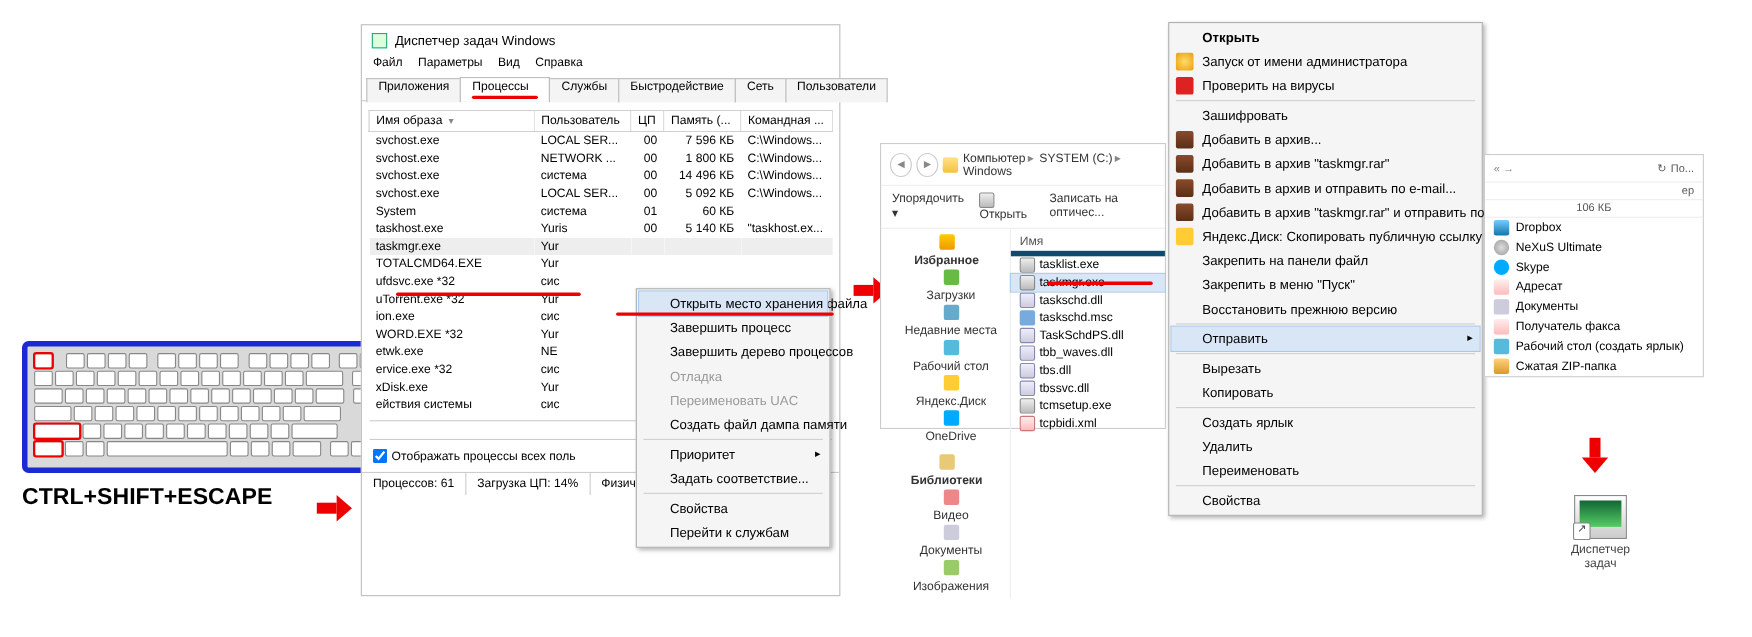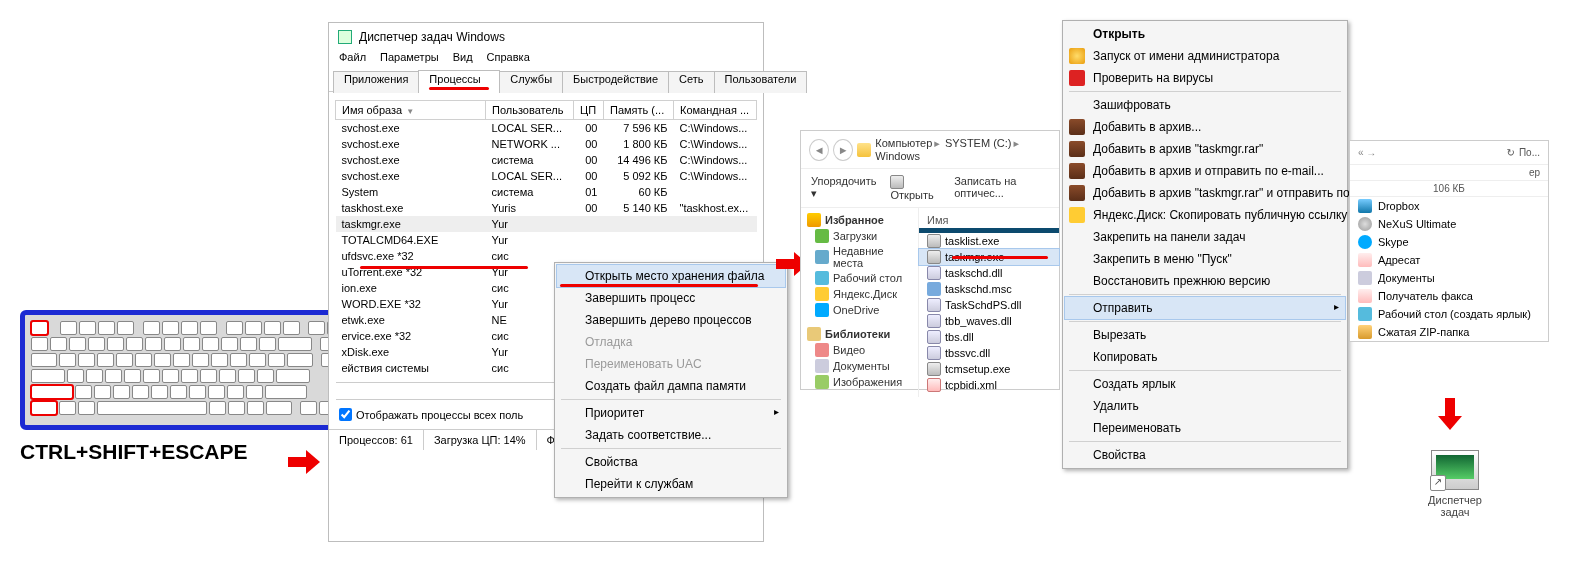--- a/index.html
+++ b/index.html
@@ -68,21 +68,21 @@
 
   
   .explorer { left: 800px; top: 130px; width: 260px; height: 260px; background: #fff; border: 1px solid #ccc; }
   .ex-nav { display: flex; align-items: center; gap: 4px; padding: 6px 8px; border-bottom: 1px solid #eee; }
   .nav-btn { width: 22px; height: 22px; border: 1px solid #ccc; border-radius: 50%; display: flex; align-items: center; justify-content: center; color: #888; }
   .crumb { font-size: 11px; color: #333; }
   .crumb .sep { color: #888; margin: 0 2px; }
   .ex-tool { display: flex; gap: 14px; padding: 6px 10px; border-bottom: 1px solid #eee; font-size: 11px; color: #333; }
   .ex-body { display: flex; }
   .ex-side { width: 118px; padding: 4px 4px; font-size: 11px; border-right: 1px solid #eee; }
-  .ex-side .it { display: flex; align-items: center; gap: 4px; padding: 1px 0 1px 10px; color: #333; }
+  .ex-side .it { display: flex; align-items: center; gap: 4px; padding: 1px 0 1px 10px; color: #333; flex-direction: column; }
   .ex-main { flex: 1; padding: 4px 0; font-size: 11px; }
   .ex-main .hdr { border-bottom: 5px solid #0c4a6e; padding: 2px 8px; color: #555; }
   .ex-main .file { display: flex; align-items: center; gap: 4px; padding: 1px 8px; }
   .ex-main .file.sel { background: #d8e6f6; outline: 1px solid #a8c8ec; }
 
   
   .ic { width: 14px; height: 14px; display: inline-block; border-radius: 2px; flex: 0 0 14px; }
   .ic-star { background: linear-gradient(#fc0,#e90); }
   .ic-dl   { background: #6b4; }
   .ic-rec  { background: #6ac; }
@@ -438,21 +438,21 @@
     <span>Отображать процессы всех поль</span>
   </label>
 
   <div class="status">
     <div>Процессов: 61</div>
     <div>Загрузка ЦП: 14%</div>
     <div>Физическая память: 64%</div>
   </div>
 </div>
 
-<div class="ctxmenu abs" style="left:554px; top:262px; width:234px;" id="tm-ctx">
+<div class="ctxmenu abs" style="left:578px; top:262px; width:177px;" id="tm-ctx">
     <div class="mi hl">Открыть место хранения файла</div>
     <div class="mi">Завершить процесс</div>
     <div class="mi">Завершить дерево процессов</div>
     <div class="mi dis">Отладка</div>
     <div class="mi dis">Переименовать UAC</div>
     <div class="mi">Создать файл дампа памяти</div>
     <hr>
     <div class="mi sub">Приоритет</div>
     <div class="mi">Задать соответствие...</div>
     <hr>
@@ -584,21 +584,21 @@
     <div class="mi"><b>Открыть</b></div>
     <div class="mi"><span class="ico ic ic-shield"></span>Запуск от имени администратора</div>
     <div class="mi"><span class="ico ic ic-k"></span>Проверить на вирусы</div>
     <hr>
     <div class="mi">Зашифровать</div>
     <div class="mi"><span class="ico ic ic-rar"></span>Добавить в архив...</div>
     <div class="mi"><span class="ico ic ic-rar"></span>Добавить в архив "taskmgr.rar"</div>
     <div class="mi"><span class="ico ic ic-rar"></span>Добавить в архив и отправить по e-mail...</div>
     <div class="mi"><span class="ico ic ic-rar"></span>Добавить в архив "taskmgr.rar" и отправить по e-mail</div>
     <div class="mi"><span class="ico ic ic-yd"></span>Яндекс.Диск: Скопировать публичную ссылку</div>
-    <div class="mi">Закрепить на панели задач</div>
+    <div class="mi">Закрепить на панели файл</div>
     <div class="mi">Закрепить в меню "Пуск"</div>
     <div class="mi">Восстановить прежнюю версию</div>
     <hr>
     <div class="mi hl sub">Отправить</div>
     <hr>
     <div class="mi">Вырезать</div>
     <div class="mi">Копировать</div>
     <hr>
     <div class="mi">Создать ярлык</div>
     <div class="mi">Удалить</div>

